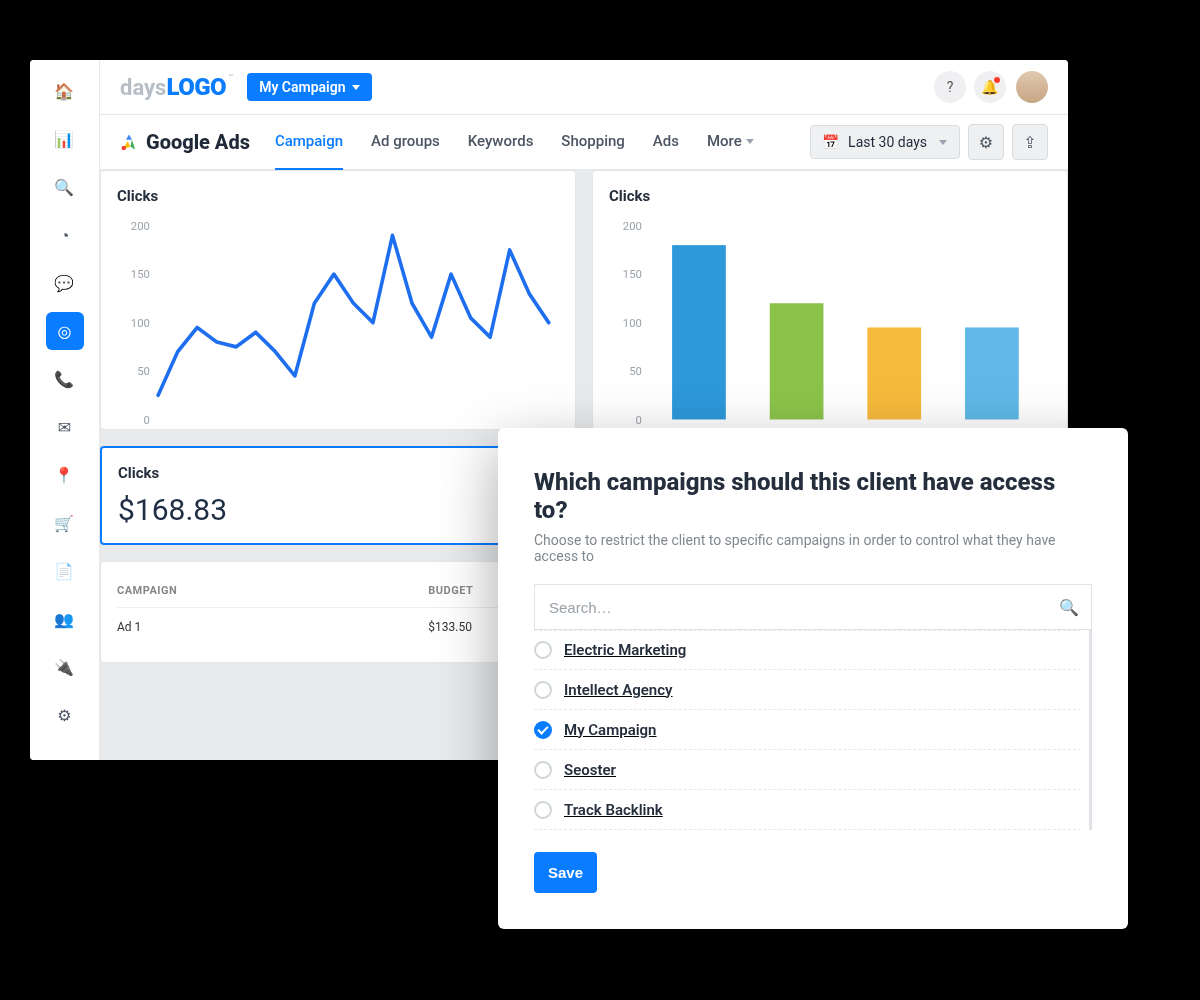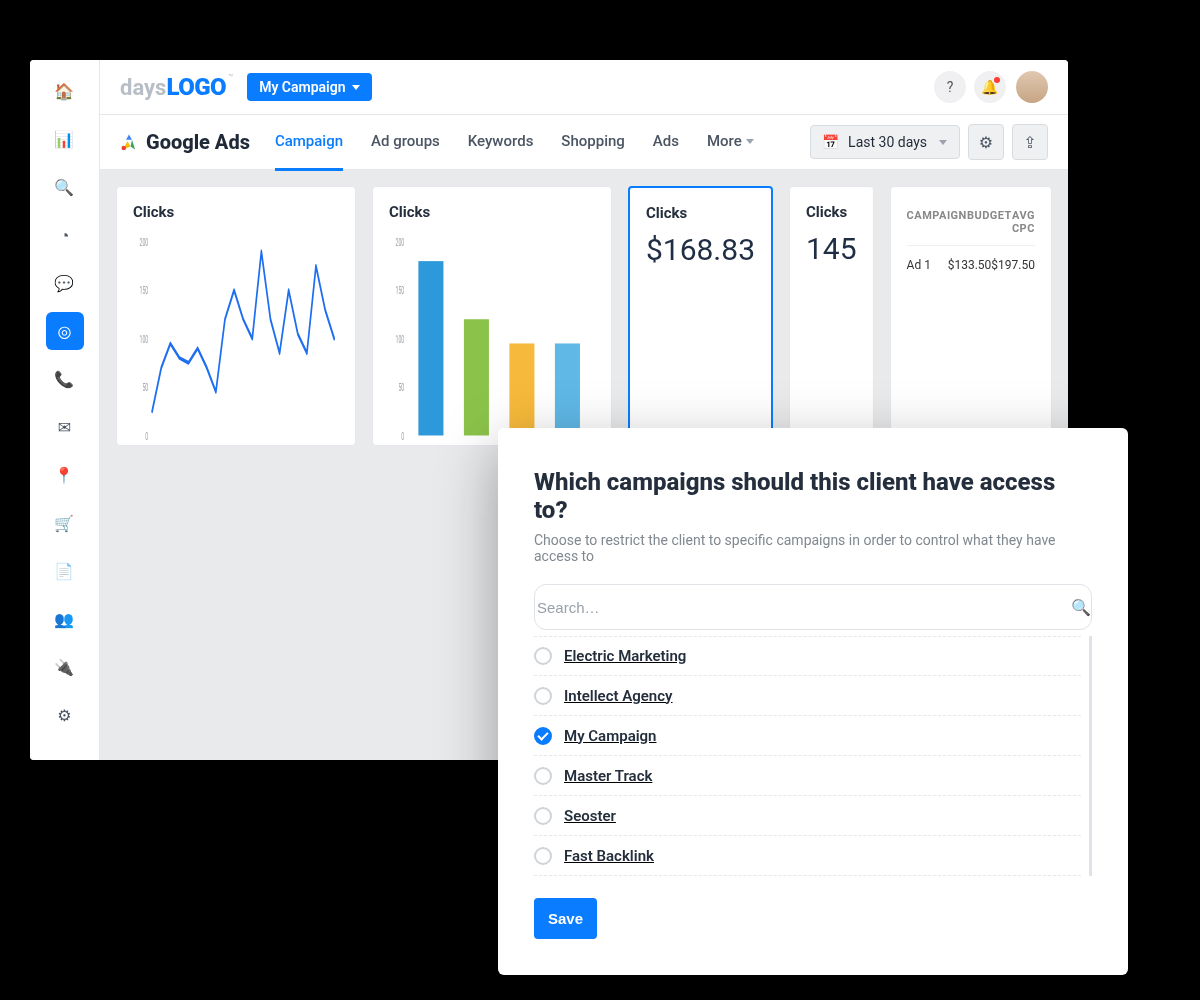--- a/index.html
+++ b/index.html
@@ -22,39 +22,39 @@
   .dot{position:absolute;top:6px;right:6px;width:6px;height:6px;background:#ff3b30;border-radius:50%;}
   .subbar{height:55px;background:#fff;display:flex;align-items:center;padding:0 20px;border-bottom:1px solid #e5e7eb;gap:0;}
   .brand{display:flex;align-items:center;gap:8px;font-weight:800;font-size:20px;color:#1f2937;margin-right:25px;text-align:center;}
   .gicon{width:18px;height:18px;}
   .tabs{display:flex;gap:28px;align-items:center;}
   .tab{font-size:15px;color:#4b5563;cursor:pointer;padding:18px 0;border-bottom:3px solid transparent;font-weight:500;}
   .tab.active{color:#0a7cff;border-bottom-color:#0a7cff;}
   .more-caret{display:inline-block;margin-left:4px;width:0;height:0;border-left:4px solid transparent;border-right:4px solid transparent;border-top:5px solid #9ca3af;vertical-align:middle;}
   .date-chip{margin-left:auto;background:#eef0f2;border:1px solid #d9dcdf;border-radius:4px;padding:8px 12px;display:flex;align-items:center;gap:8px;font-size:14px;color:#1f2937;cursor:pointer;}
   .tool-btn{width:36px;height:36px;background:#eef0f2;border:1px solid #d9dcdf;border-radius:4px;display:flex;align-items:center;justify-content:center;margin-left:8px;cursor:pointer;color:#4b5563;}
-  .content{padding:16px;display:flex;flex-direction:row;gap:16px;overflow:hidden;min-height:0;}
+  .content{display:flex;flex-direction:column;gap:16px;overflow:hidden;min-height:0;}
   .row{display:flex;gap:16px;}
   .card{background:#fff;border:1px solid #e5e7eb;border-radius:4px;padding:16px;}
   .card-title{font-weight:700;color:#242e3c;font-size:15px;margin-bottom:10px;}
   .chart-line, .chart-bar{flex:1;height:260px;position:relative;}
   .kpi{flex:1;display:flex;flex-direction:column;}
   .kpi .val{font-size:30px;font-weight:400;color:#1f2e44;}
   .kpi.active{border:2px solid #0a7cff;}
   .table-card{flex:1;}
   .thead{display:flex;font-size:11px;color:#888;font-weight:700;letter-spacing:0.5px;padding:6px 0 10px 0;}
   .thead div,.trow div{flex:1;}
   .trow{display:flex;font-size:12px;color:#333;padding:12px 0;border-top:1px solid #eee;}
   .svg-chart{width:100%;height:100%;}
 
   
   .dialog{position:absolute;left:498px;top:428px;width:630px;background:#fff;border-radius:6px;box-shadow:0 20px 60px rgba(0,0,0,0.35);padding:40px 36px 36px 36px;}
   .dlg-title{font-size:24px;font-weight:800;color:#242e3c;margin-bottom:8px;}
   .dlg-sub{font-size:14px;color:#808890;margin-bottom:20px;}
-  .search-wrap{border:1px solid #dfe3e7;border-radius:12px;display:flex;align-items:center;padding:0 0;height:46px;margin-bottom:6px;}
+  .search-wrap{border:1px solid #dfe3e7;border-radius:0;display:flex;align-items:center;padding:0 12px;height:46px;}
   .search-wrap input{flex:1;border:none;outline:none;font-size:15px;color:#333;background:transparent;}
   .search-wrap input::placeholder{color:#9aa1a9;}
   .list{border-right:3px solid #dfe3e7;padding-right:8px;text-decoration:underline;}
   .opt{display:flex;align-items:center;gap:12px;height:40px;border-bottom:1px dashed #e5e7eb;cursor:pointer;}
   .opt:first-child{border-top:1px dashed #e5e7eb;}
   .radio{width:18px;height:18px;border:2px solid #cfd4d8;border-radius:50%;flex:none;}
   .radio.checked{background:#0a7cff;border-color:#0a7cff;display:flex;align-items:center;justify-content:center;}
   .radio.checked::after{content:"";width:8px;height:4px;border-left:2px solid #fff;border-bottom:2px solid #fff;transform:rotate(-45deg);margin-top:-2px;}
   .opt-label{font-size:15px;color:#242e3c;font-weight:600;}
   .save-btn{margin-top:22px;background:#0a7cff;color:#fff;border:none;border-radius:4px;padding:12px 14px;font-size:15px;font-weight:700;cursor:pointer;}
@@ -198,26 +198,22 @@
         <div class="opt">
           <div class="radio"></div>
           <div class="opt-label">Intellect Agency</div>
         </div>
         <div class="opt">
           <div class="radio checked"></div>
           <div class="opt-label">My Campaign</div>
         </div>
         <div class="opt">
           <div class="radio"></div>
-          <div class="opt-label">Master Track</div>
-        </div>
-        <div class="opt">
-          <div class="radio"></div>
           <div class="opt-label">Seoster</div>
         </div>
         <div class="opt">
           <div class="radio"></div>
-          <div class="opt-label">Fast Backlink</div>
+          <div class="opt-label">Track Backlink</div>
         </div>
       </div>
     <button class="save-btn">Save</button>
   </div>
 </div>
 
 </body></html>

